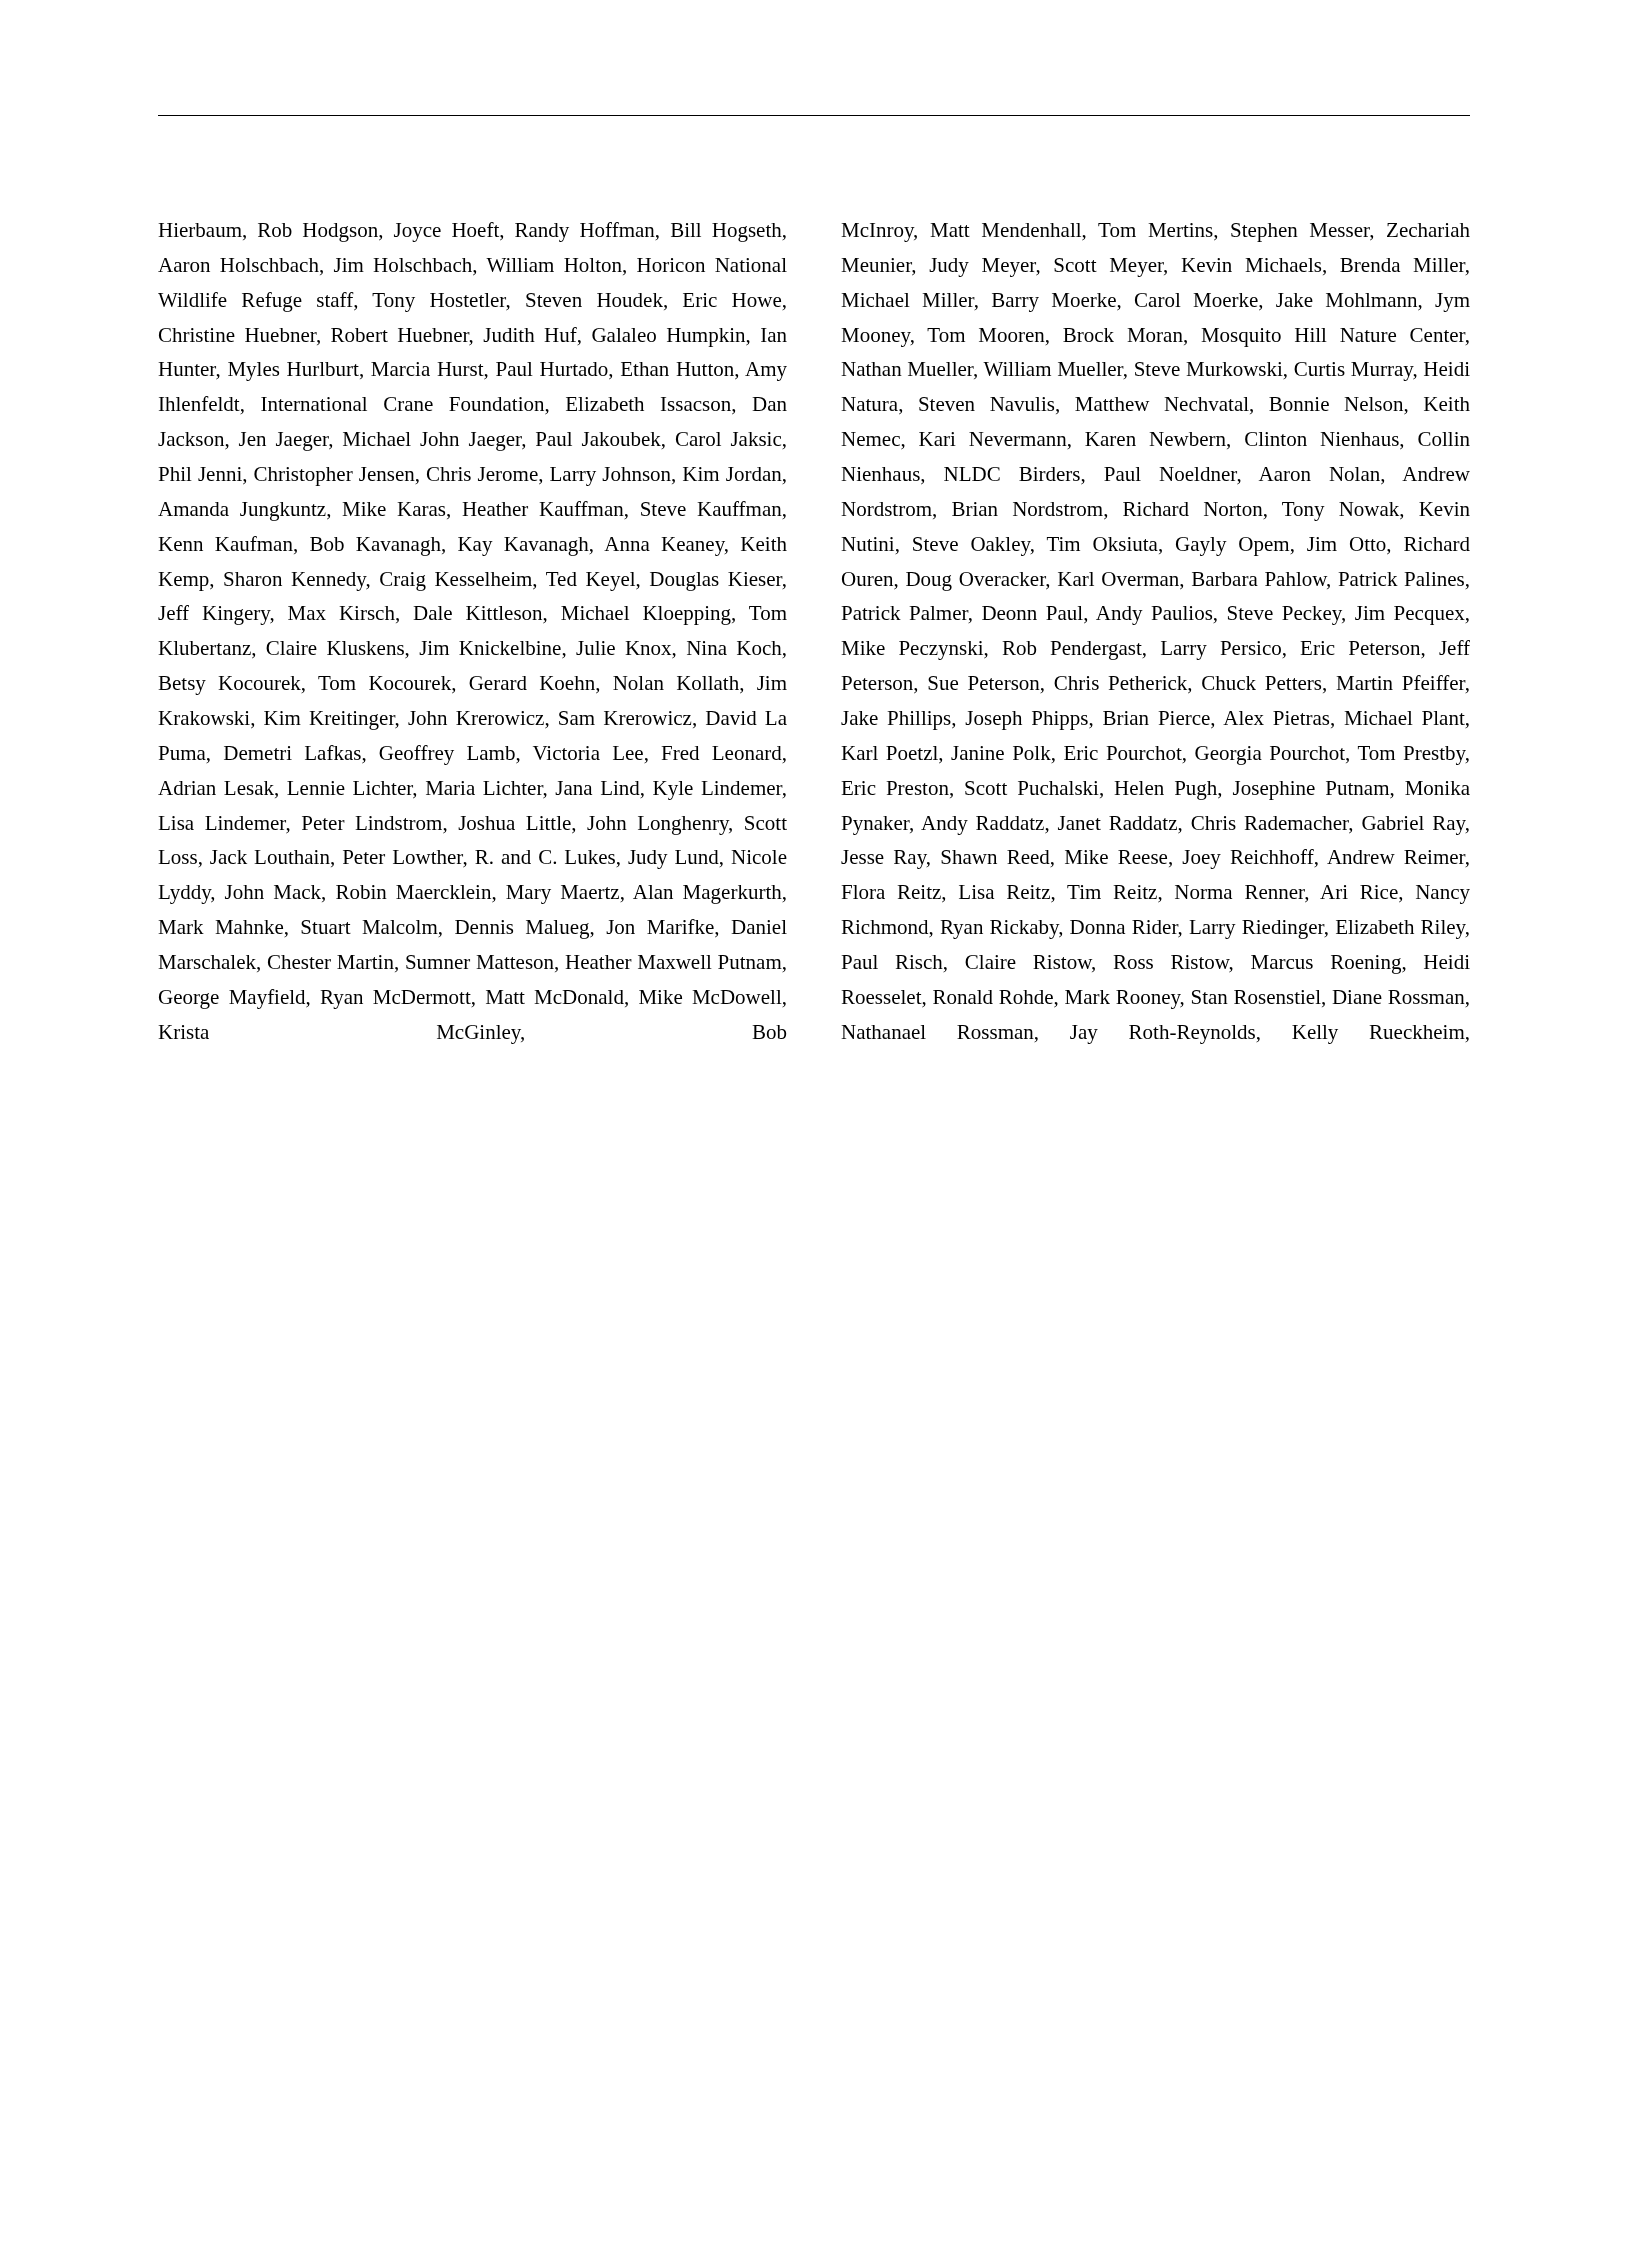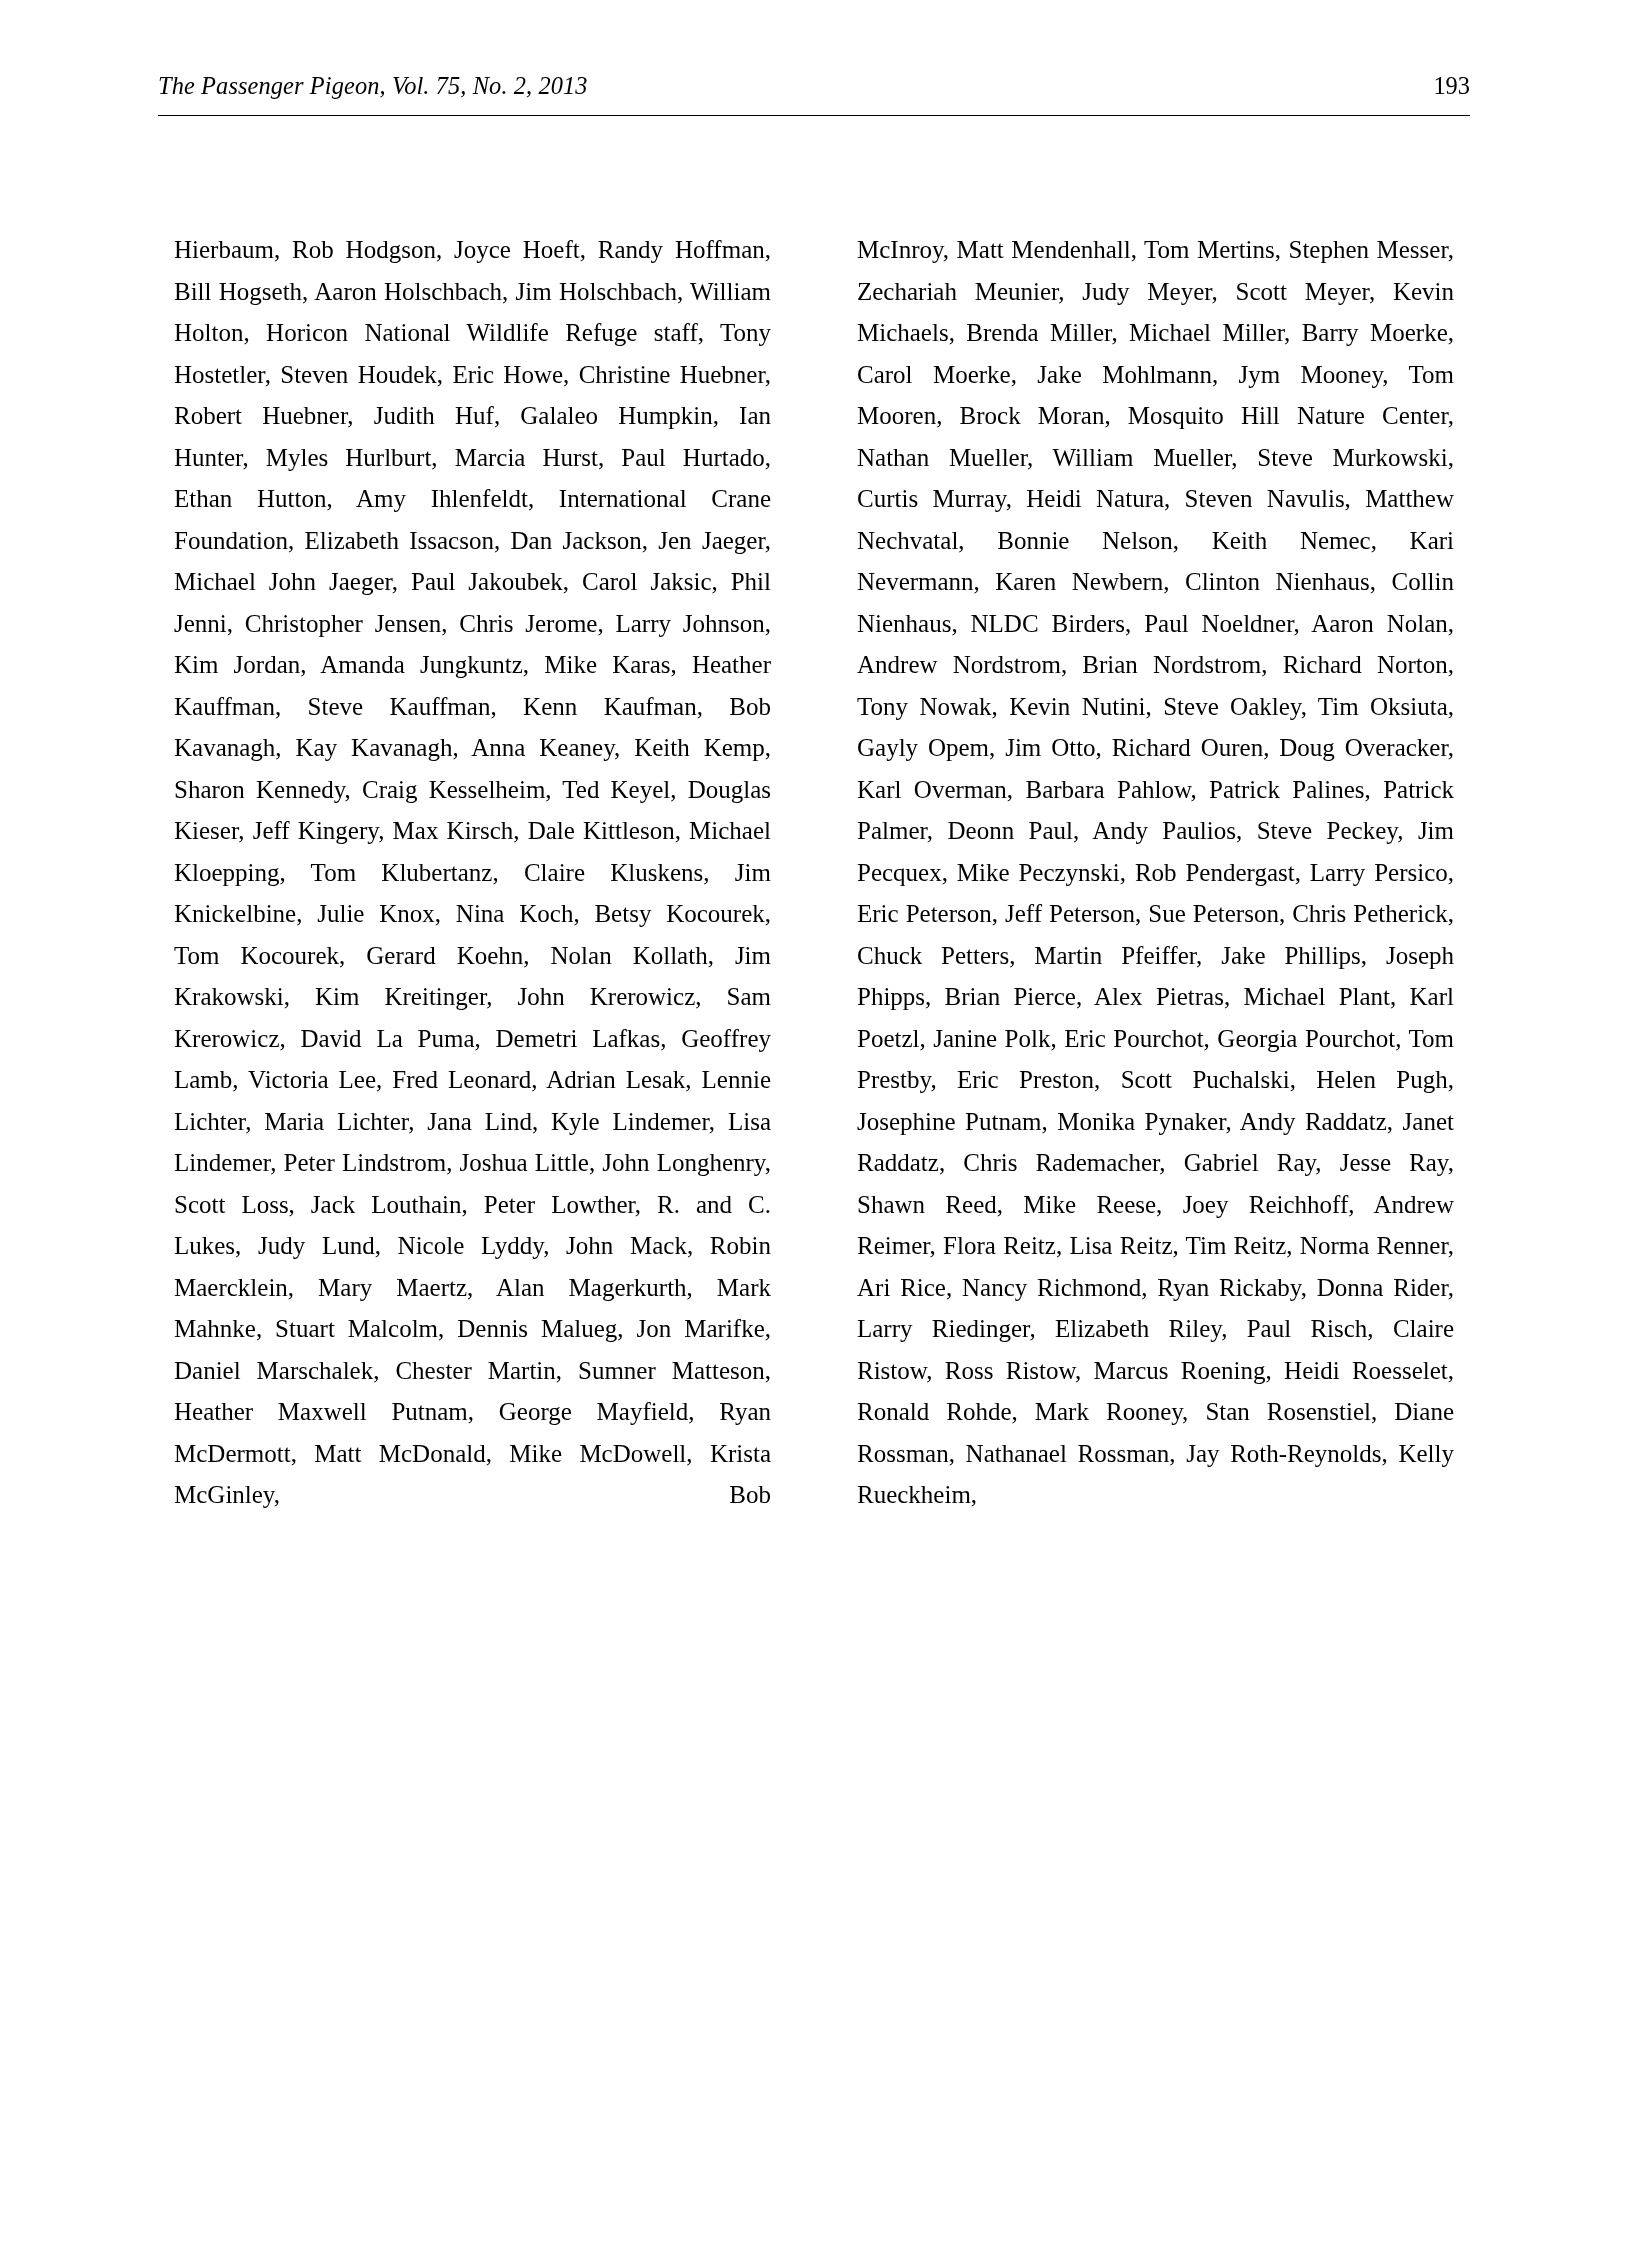--- a/index.html
+++ b/index.html
@@ -53,43 +53,39 @@
     left: 158px;
     top: 213px;
     width: 1312px;
     display: flex;
     justify-content: space-between;
   }
   .col {
     width: 629px;
   }
   .col p {
-    margin: 16px;
-    font-size: 25px;
+    margin: 0;
+    font-size: 21px;
     line-height: 1.66;
     text-align: justify;
     text-align-last: justify;
     -webkit-hyphens: manual;
     hyphens: manual;
     word-spacing: 0.02em;
   }
   .col.right p {
     text-align: justify;
     text-align-last: justify;
   }
 </style>
 </head>
 <body>
 
 <div class="page">
 
-  <div class="header">
-    <div class="header-left">The Passenger Pigeon, Vol. 75, No. 2, 2013</div>
-    <div class="header-right">193</div>
-  </div>
 
   <div class="rule"></div>
 
   <div class="columns">
     <div class="col left">
       <p>Hierbaum, Rob Hodgson, Joyce Hoeft, Randy Hoffman, Bill Hogseth, Aaron Holschbach, Jim Holschbach, William Holton, Horicon National Wildlife Refuge staff, Tony Hostetler, Steven Houdek, Eric Howe, Christine Huebner, Robert Huebner, Judith Huf, Galaleo Humpkin, Ian Hunter, Myles Hurlburt, Marcia Hurst, Paul Hurtado, Ethan Hutton, Amy Ihlenfeldt, International Crane Foundation, Elizabeth Issacson, Dan Jackson, Jen Jaeger, Michael John Jaeger, Paul Jakoubek, Carol Jaksic, Phil Jenni, Christopher Jensen, Chris Jerome, Larry Johnson, Kim Jordan, Amanda Jungkuntz, Mike Karas, Heather Kauffman, Steve Kauffman, Kenn Kaufman, Bob Kavanagh, Kay Kavanagh, Anna Keaney, Keith Kemp, Sharon Kennedy, Craig Kesselheim, Ted Keyel, Douglas Kieser, Jeff Kingery, Max Kirsch, Dale Kittleson, Michael Kloepping, Tom Klubertanz, Claire Kluskens, Jim Knickelbine, Julie Knox, Nina Koch, Betsy Kocourek, Tom Kocourek, Gerard Koehn, Nolan Kollath, Jim Krakowski, Kim Kreitinger, John Krerowicz, Sam Krerowicz, David La Puma, Demetri Lafkas, Geoffrey Lamb, Victoria Lee, Fred Leonard, Adrian Lesak, Lennie Lichter, Maria Lichter, Jana Lind, Kyle Lindemer, Lisa Lindemer, Peter Lindstrom, Joshua Little, John Longhenry, Scott Loss, Jack Louthain, Peter Lowther, R. and C. Lukes, Judy Lund, Nicole Lyddy, John Mack, Robin Maercklein, Mary Maertz, Alan Magerkurth, Mark Mahnke, Stuart Malcolm, Dennis Malueg, Jon Marifke, Daniel Marschalek, Chester Martin, Sumner Matteson, Heather Maxwell Putnam, George Mayfield, Ryan McDermott, Matt McDonald, Mike McDowell, Krista McGinley, Bob</p>
     </div>
     <div class="col right">
       <p>McInroy, Matt Mendenhall, Tom Mertins, Stephen Messer, Zechariah Meunier, Judy Meyer, Scott Meyer, Kevin Michaels, Brenda Miller, Michael Miller, Barry Moerke, Carol Moerke, Jake Mohlmann, Jym Mooney, Tom Mooren, Brock Moran, Mosquito Hill Nature Center, Nathan Mueller, William Mueller, Steve Murkowski, Curtis Murray, Heidi Natura, Steven Navulis, Matthew Nechvatal, Bonnie Nelson, Keith Nemec, Kari Nevermann, Karen Newbern, Clinton Nienhaus, Collin Nienhaus, NLDC Birders, Paul Noeldner, Aaron Nolan, Andrew Nordstrom, Brian Nordstrom, Richard Norton, Tony Nowak, Kevin Nutini, Steve Oakley, Tim Oksiuta, Gayly Opem, Jim Otto, Richard Ouren, Doug Overacker, Karl Overman, Barbara Pahlow, Patrick Palines, Patrick Palmer, Deonn Paul, Andy Paulios, Steve Peckey, Jim Pecquex, Mike Peczynski, Rob Pendergast, Larry Persico, Eric Peterson, Jeff Peterson, Sue Peterson, Chris Petherick, Chuck Petters, Martin Pfeiffer, Jake Phillips, Joseph Phipps, Brian Pierce, Alex Pietras, Michael Plant, Karl Poetzl, Janine Polk, Eric Pourchot, Georgia Pourchot, Tom Prestby, Eric Preston, Scott Puchalski, Helen Pugh, Josephine Putnam, Monika Pynaker, Andy Raddatz, Janet Raddatz, Chris Rademacher, Gabriel Ray, Jesse Ray, Shawn Reed, Mike Reese, Joey Reichhoff, Andrew Reimer, Flora Reitz, Lisa Reitz, Tim Reitz, Norma Renner, Ari Rice, Nancy Richmond, Ryan Rickaby, Donna Rider, Larry Riedinger, Elizabeth Riley, Paul Risch, Claire Ristow, Ross Ristow, Marcus Roening, Heidi Roesselet, Ronald Rohde, Mark Rooney, Stan Rosenstiel, Diane Rossman, Nathanael Rossman, Jay Roth-Reynolds, Kelly Rueckheim,</p>
     </div>

